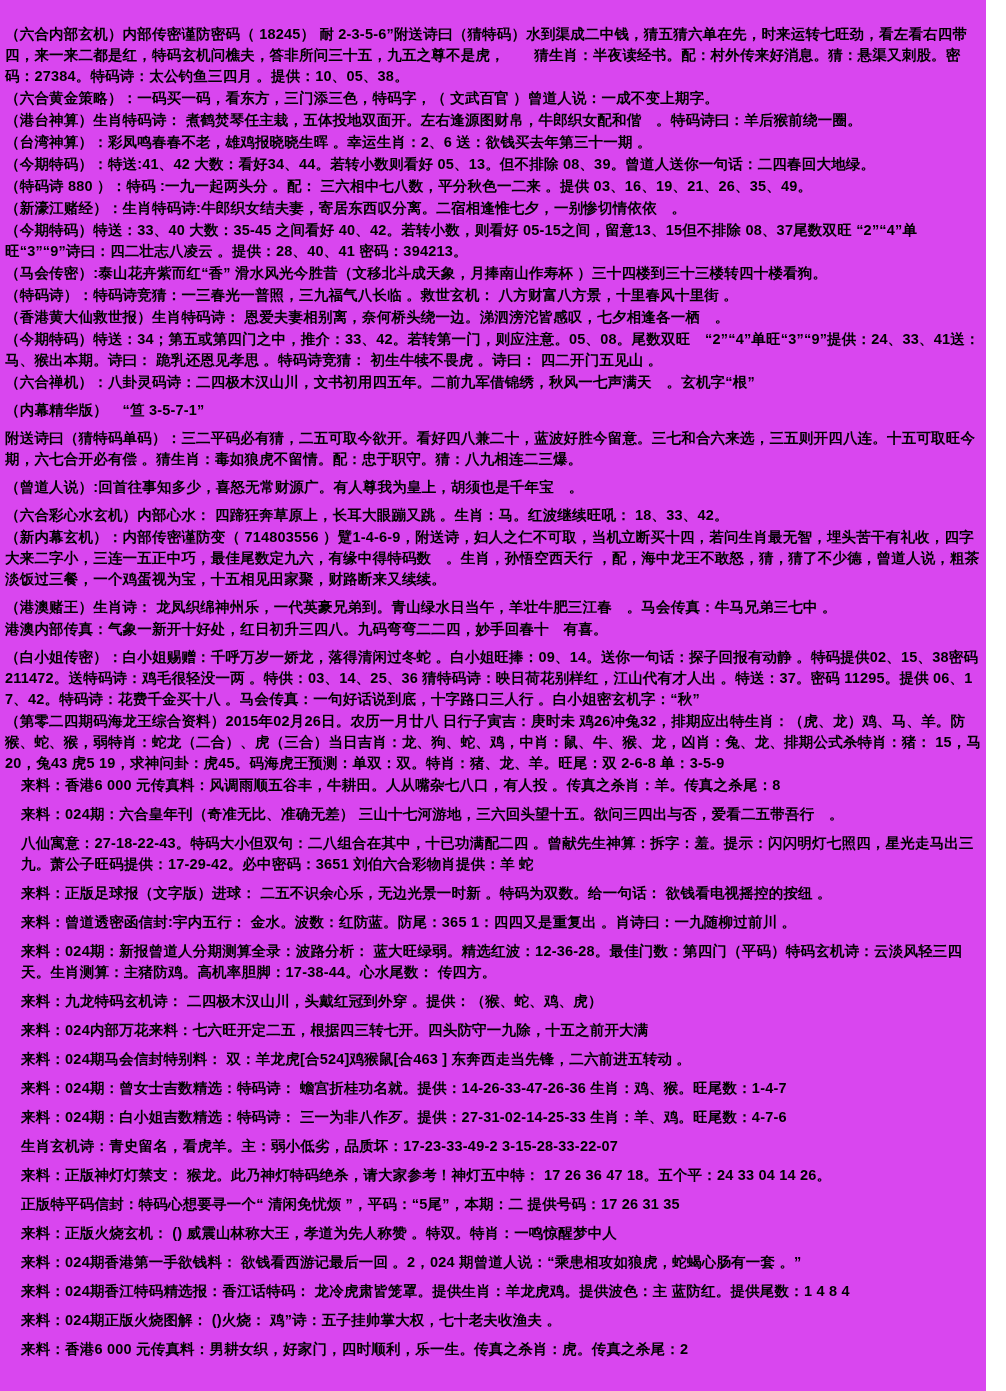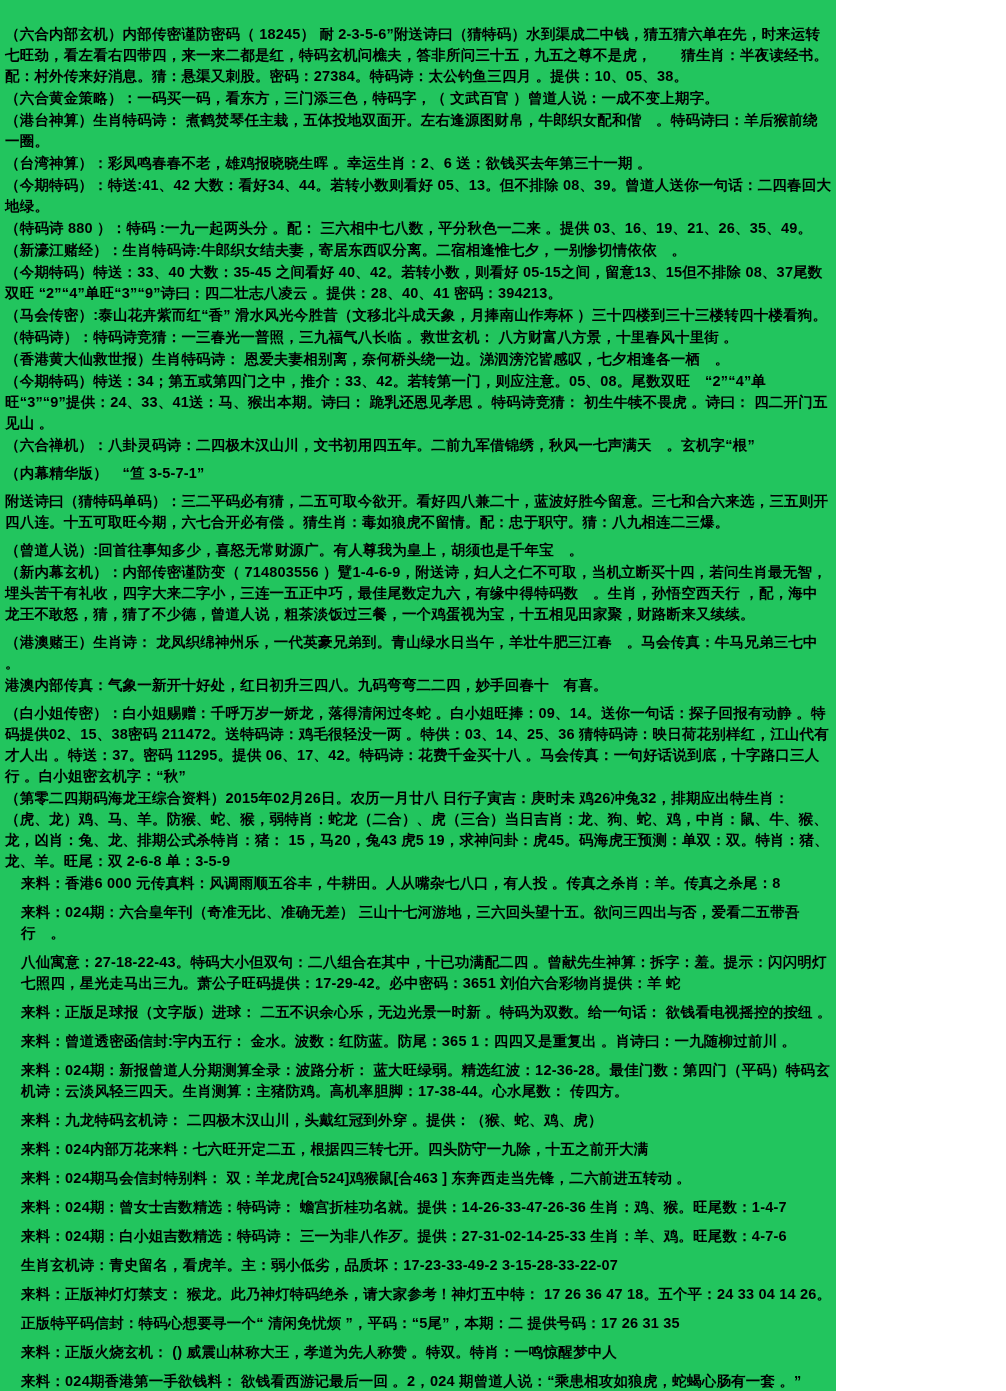--- a/index.html
+++ b/index.html
@@ -4,23 +4,23 @@
 <style>
   html,body{margin:0;padding:0;background:#ffffff;}
   body{
     width:1006px;height:1391px;overflow:hidden;
     font-family:"Liberation Sans","DejaVu Sans",sans-serif;
     color:#000;
     -webkit-font-smoothing:none;
   }
   .page{
     box-sizing:border-box;
-    width:836px;height:1391px;
+    width:986px;height:1391px;
     padding:24px 4px 0 5px;
-    background:#22c55e;
+    background:#d946ef;
   }
   p.ln{
     margin:0 0 1px 0;
     font-size:14.5px;
     line-height:21px;
     font-weight:bold;
     letter-spacing:0.2px;
     white-space:pre-wrap;
     word-break:break-all;
   }
@@ -42,20 +42,21 @@
       <p class="ln">（新濠江赌经）：生肖特码诗:牛郎织女结夫妻，寄居东西叹分离。二宿相逢惟七夕，一别惨切情依依　。</p>
       <p class="ln">（今期特码）特送：33、40 大数：35-45 之间看好 40、42。若转小数，则看好 05-15之间，留意13、15但不排除 08、37尾数双旺 “2”“4”单旺“3”“9”诗曰：四二壮志八凌云 。提供：28、40、41 密码：394213。</p>
       <p class="ln">（马会传密）:泰山花卉紫而红“香” 滑水风光今胜昔（文移北斗成天象，月捧南山作寿杯 ）三十四楼到三十三楼转四十楼看狗。</p>
       <p class="ln">（特码诗）：特码诗竞猜：一三春光一普照，三九福气八长临 。救世玄机： 八方财富八方景，十里春风十里街 。</p>
       <p class="ln">（香港黄大仙救世报）生肖特码诗： 恩爱夫妻相别离，奈何桥头绕一边。涕泗滂沱皆感叹，七夕相逢各一栖　。</p>
       <p class="ln">（今期特码）特送：34；第五或第四门之中，推介：33、42。若转第一门，则应注意。05、08。尾数双旺　“2”“4”单旺“3”“9”提供：24、33、41送：马、猴出本期。诗曰： 跪乳还恩见孝思 。特码诗竞猜： 初生牛犊不畏虎 。诗曰： 四二开门五见山 。</p>
       <p class="ln">（六合禅机）：八卦灵码诗：二四极木汉山川，文书初用四五年。二前九军借锦绣，秋风一七声满天　。玄机字“根”</p>
       <p class="ln gap">（内幕精华版）　“笪 3-5-7-1”</p>
       <p class="ln gap">附送诗曰（猜特码单码）：三二平码必有猜，二五可取今欲开。看好四八兼二十，蓝波好胜今留意。三七和合六来选，三五则开四八连。十五可取旺今期，六七合开必有偿 。猜生肖：毒如狼虎不留情。配：忠于职守。猜：八九相连二三爆。</p>
       <p class="ln gap">（曾道人说）:回首往事知多少，喜怒无常财源广。有人尊我为皇上，胡须也是千年宝　。</p>
+      <p class="ln gap">（六合彩心水玄机）内部心水： 四蹄狂奔草原上，长耳大眼蹦又跳 。生肖：马。红波继续旺吼： 18、33、42。</p>
       <p class="ln">（新内幕玄机）：内部传密谨防变（ 714803556 ）躄1-4-6-9，附送诗，妇人之仁不可取，当机立断买十四，若问生肖最无智，埋头苦干有礼收，四字大来二字小，三连一五正中巧，最佳尾数定九六，有缘中得特码数　。生肖，孙悟空西天行 ，配，海中龙王不敢怒，猜，猜了不少德，曾道人说，粗茶淡饭过三餐，一个鸡蛋视为宝，十五相见田家聚，财路断来又续续。</p>
       <p class="ln gap">（港澳赌王）生肖诗： 龙凤织绵神州乐，一代英豪兄弟到。青山绿水日当午，羊壮牛肥三江春　。马会传真：牛马兄弟三七中 。</p>
       <p class="ln">港澳内部传真：气象一新开十好处，红日初升三四八。九码弯弯二二四，妙手回春十　有喜。</p>
       <p class="ln gap">（白小姐传密）：白小姐赐赠：千呼万岁一娇龙，落得清闲过冬蛇 。白小姐旺捧：09、14。送你一句话：探子回报有动静 。特码提供02、15、38密码 211472。送特码诗：鸡毛很轻没一两 。特供：03、14、25、36 猜特码诗：映日荷花别样红，江山代有才人出 。特送：37。密码 11295。提供 06、17、42。特码诗：花费千金买十八 。马会传真：一句好话说到底，十字路口三人行 。白小姐密玄机字：“秋”</p>
       <p class="ln">（第零二四期码海龙王综合资料）2015年02月26日。农历一月廿八 日行子寅吉：庚时未 鸡26冲兔32，排期应出特生肖：（虎、龙）鸡、马、羊。防猴、蛇、猴，弱特肖：蛇龙（二合）、虎（三合）当日吉肖：龙、狗、蛇、鸡，中肖：鼠、牛、猴、龙，凶肖：兔、龙、排期公式杀特肖：猪： 15，马20，兔43 虎5 19，求神问卦：虎45。码海虎王预测：单双：双。特肖：猪、龙、羊。旺尾：双 2-6-8 单：3-5-9</p>
       <p class="ln sp">来料：香港6 000 元传真料：风调雨顺五谷丰，牛耕田。人从嘴杂七八口，有人投 。传真之杀肖：羊。传真之杀尾：8</p>
       <p class="ln sp">来料：024期：六合皇年刊（奇准无比、准确无差） 三山十七河游地，三六回头望十五。欲问三四出与否，爱看二五带吾行　。</p>
       <p class="ln sp">八仙寓意：27-18-22-43。特码大小但双句：二八组合在其中，十已功满配二四 。曾献先生神算：拆字：羞。提示：闪闪明灯七照四，星光走马出三九。萧公子旺码提供：17-29-42。必中密码：3651 刘伯六合彩物肖提供：羊 蛇</p>
       <p class="ln sp">来料：正版足球报（文字版）进球： 二五不识余心乐，无边光景一时新 。特码为双数。给一句话： 欲钱看电视摇控的按纽 。</p>
       <p class="ln sp">来料：曾道透密函信封:宇内五行： 金水。波数：红防蓝。防尾：365 1：四四又是重复出 。肖诗曰：一九随柳过前川 。</p>

